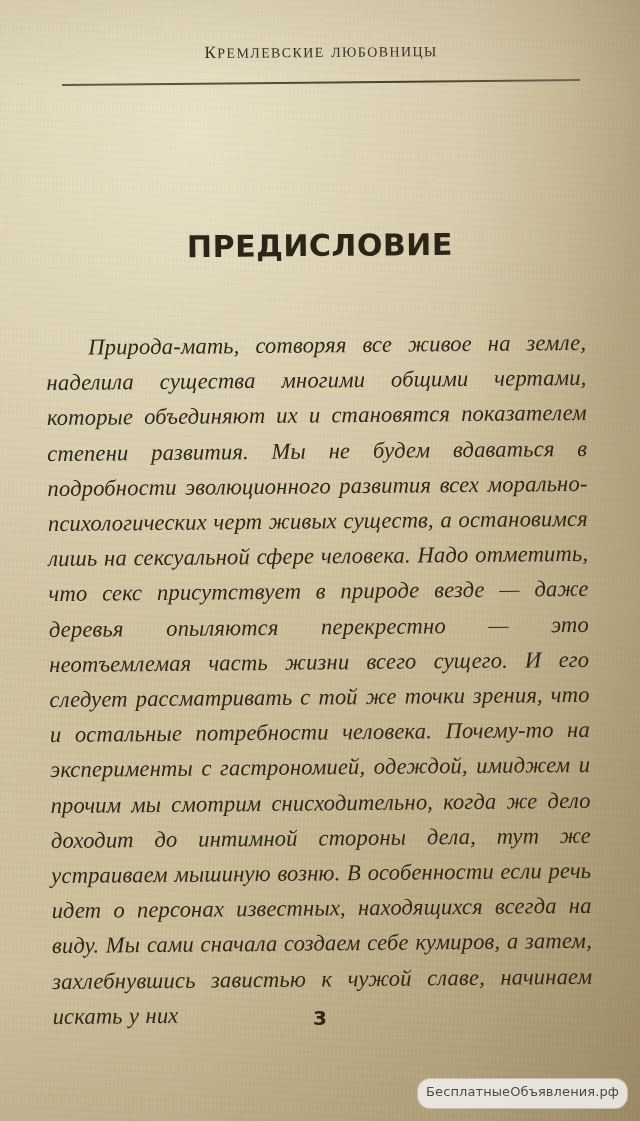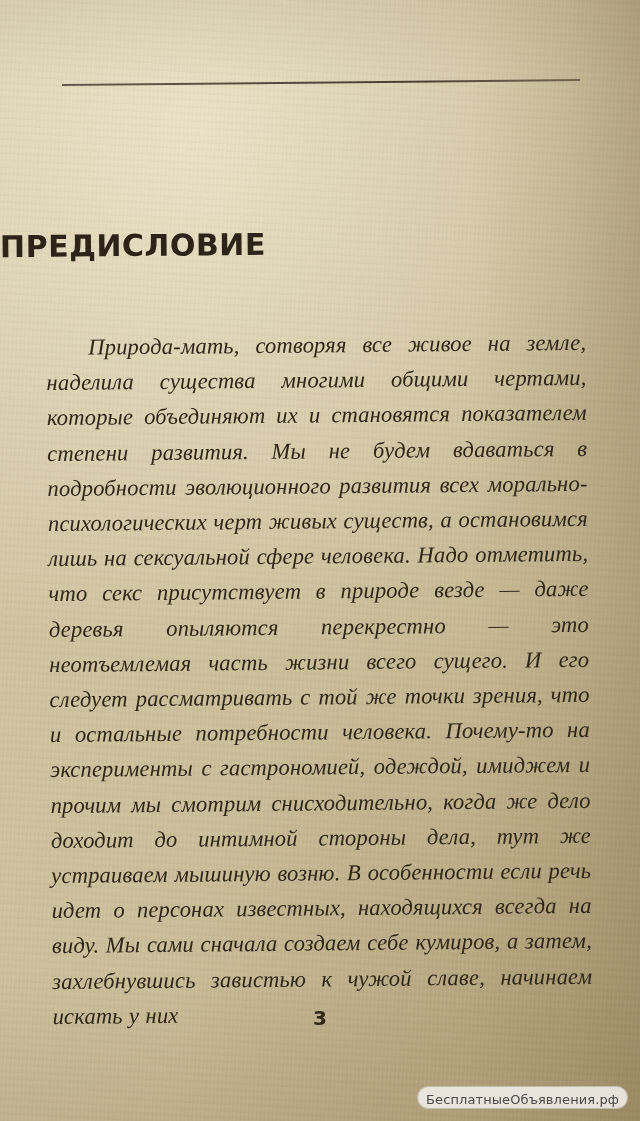--- a/index.html
+++ b/index.html
@@ -90,20 +90,21 @@
     transform: rotate(-0.55deg);
     transform-origin: left center;
   }
 
   
   .chapter-title {
     position: absolute;
     top: 228px;
     left: 0;
     right: 0;
+    text-align: center;
   }
   .chapter-title .ct-text {
     font-family: "DejaVu Sans", sans-serif;
     font-weight: 700;
     font-size: 30px;
     letter-spacing: 0.5px;
     color: #2c2419;
     text-transform: uppercase;
     display: inline-block;
     transform: rotate(-0.5deg);
@@ -146,41 +147,44 @@
     color: #2f2719;
   }
 
   
   .watermark {
     position: absolute;
     right: 12px;
     bottom: 12px;
     background: rgba(242,240,236,0.86);
     border: 1px solid rgba(160,150,130,0.5);
-    padding: 3px 8px 0 8px;
+    padding: 3px 8px 8px 8px;
     border-radius: 13px;
   }
   .watermark .wm-text {
     font-family: "DejaVu Sans", sans-serif;
     font-size: 13px;
     color: #4a4a4a;
     letter-spacing: 0.1px;
     white-space: nowrap;
   }
 </style>
 </head>
 <body>
 
 <div class="page">
 
   <div class="grain"></div>
   <div class="edge-shade-top"></div>
   <div class="edge-shade"></div>
   <div class="edge-shade-bottom"></div>
 
+  <div class="running-head">
+    <span class="rh-text">Кремлевские любовницы</span>
+  </div>
 
   <div class="rule"></div>
 
   <div class="chapter-title">
     <span class="ct-text">ПРЕДИСЛОВИЕ</span>
   </div>
 
   <div class="body-text">
     <p>Природа-мать, сотворяя все живое на земле, наделила существа многими общими чертами, которые объединяют их и становятся показателем степени развития. Мы не будем вдаваться в подробности эволюционного развития всех морально-психологических черт живых существ, а остановимся лишь на сексуальной сфере человека. Надо отметить, что секс присутствует в природе везде — даже деревья опыляются перекрестно — это неотъемлемая часть жизни всего сущего. И его следует рассматривать с той же точки зрения, что и остальные потребности человека. Почему-то на эксперименты с гастрономией, одеждой, имиджем и прочим мы смотрим снисходительно, когда же дело доходит до интимной стороны дела, тут же устраиваем мышиную возню. В особенности если речь идет о персонах известных, находящихся всегда на виду. Мы сами сначала создаем себе кумиров, а затем, захлебнувшись завистью к чужой славе, начинаем искать у них</p>
   </div>

